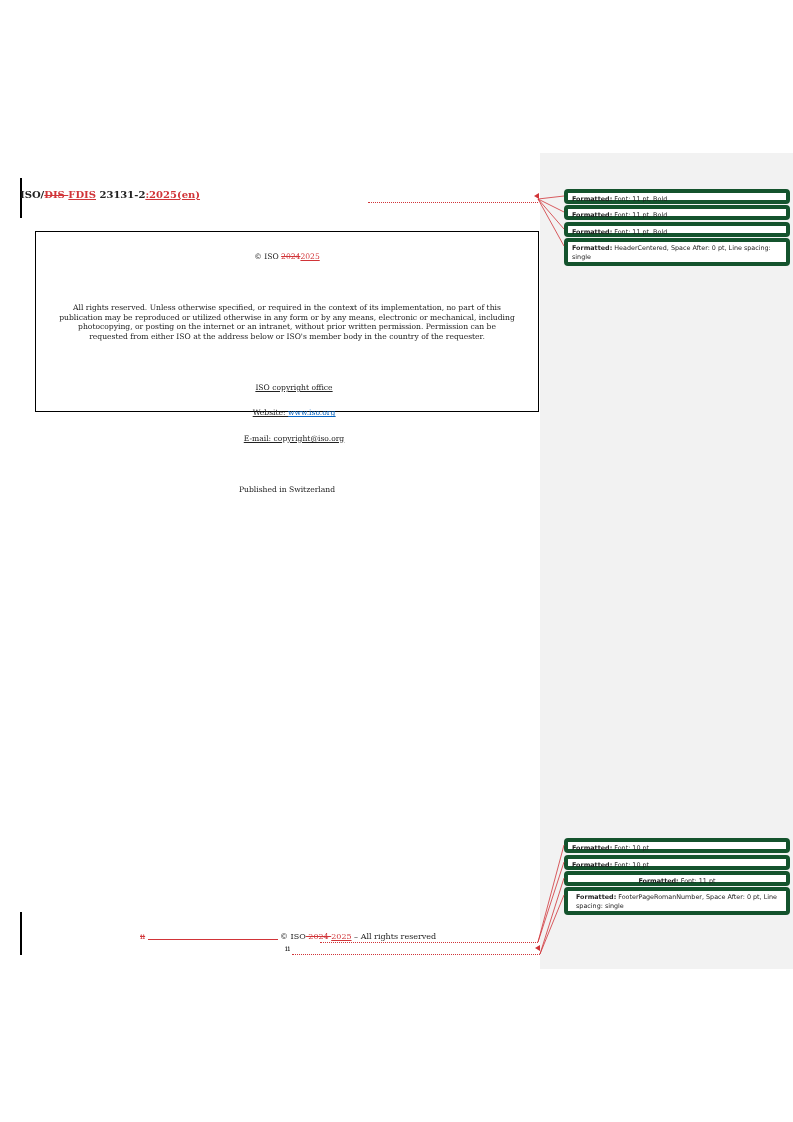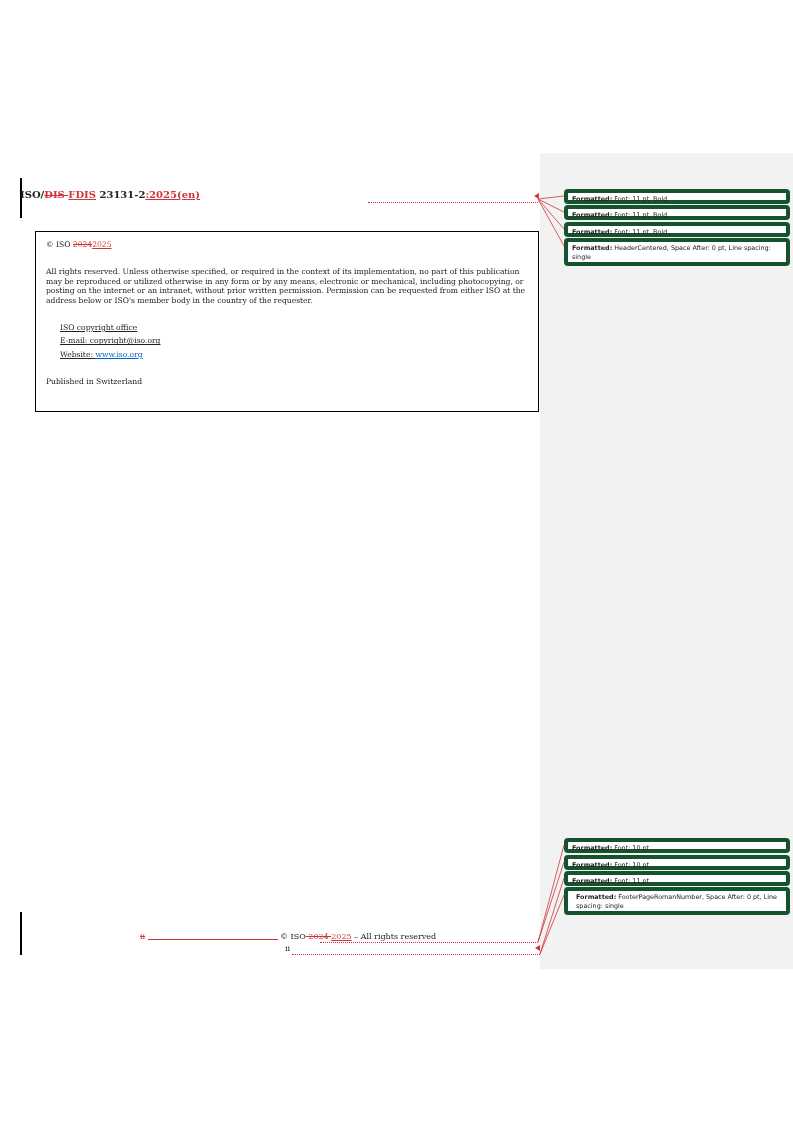--- a/index.html
+++ b/index.html
@@ -22,21 +22,21 @@
   .ins { color: #d13438; text-decoration: underline; }
   .dotted-h { position: absolute; border-top: 1px dotted #d13438; height: 0; }
   .solid-h { position: absolute; border-top: 1px solid #d13438; height: 0; }
   .arrow { position: absolute; width: 0; height: 0;
     border-top: 3px solid transparent; border-bottom: 3px solid transparent; border-right: 5px solid #d13438; }
   .box {
     position: absolute; left: 35px; top: 231px; width: 504px; height: 181px;
     border: 1px solid #000; box-sizing: border-box; padding: 4px 6px;
     font-size: 7.6px; line-height: 9.4px;
   }
-  .box p { margin: 4px; }
+  .box p { margin: 16px; text-align: center; }
   .box .gap { height: 10px; }
   .box .addr { padding-left: 14px; text-decoration: underline; }
   .box a { color: #0563c1; text-decoration: underline; }
   .balloon {
     position: absolute; left: 564px; width: 226px; box-sizing: border-box;
     border: 4px solid #14532d; border-radius: 4px; background: #fff;
     font-family: "DejaVu Sans", "Liberation Sans", sans-serif;
     font-size: 6.4px; line-height: 9px; padding: 2px 4px; color: #222;
   }
   .balloon b { font-weight: bold; }
@@ -60,34 +60,34 @@
 </div>
 <div class="dotted-h" style="left:368px;top:202px;width:170px;"></div>
 <div class="arrow" style="left:534px;top:193px;"></div>
 
 <div class="box">
   <p><span>© ISO </span><span class="del">2024</span><span class="ins">2025</span></p>
   <div class="gap"></div>
   <p>All rights reserved. Unless otherwise specified, or required in the context of its implementation, no part of this publication may be reproduced or utilized otherwise in any form or by any means, electronic or mechanical, including photocopying, or posting on the internet or an intranet, without prior written permission. Permission can be requested from either ISO at the address below or ISO's member body in the country of the requester.</p>
   <div class="gap"></div>
   <p class="addr">ISO copyright office</p>
+  <p class="addr"><span>Website: </span><a>www.iso.org</a></p>
   <p class="addr">E-mail: copyright@iso.org</p>
-  <p class="addr"><span>Website: </span><a>www.iso.org</a></p>
   <div class="gap"></div>
   <p>Published in Switzerland</p>
 </div>
 
 <div class="balloon" style="top:189px;height:15px;"><b>Formatted:</b><span> Font: 11 pt, Bold</span></div>
 <div class="balloon" style="top:205px;height:15px;"><b>Formatted:</b><span> Font: 11 pt, Bold</span></div>
 <div class="balloon" style="top:222px;height:15px;"><b>Formatted:</b><span> Font: 11 pt, Bold</span></div>
 <div class="balloon" style="top:238px;height:28px;"><b>Formatted:</b><span> HeaderCentered, Space After:  0 pt, Line spacing:  single</span></div>
 
 <div class="balloon" style="top:838px;height:15px;"><b>Formatted:</b><span> Font: 10 pt</span></div>
 <div class="balloon" style="top:855px;height:15px;"><b>Formatted:</b><span> Font: 10 pt</span></div>
-<div class="balloon" style="top:871px;height:15px;"><b>Formatted:</b><span> Font: 11 pt</span></div>
+<div class="balloon" style="top:871px;height:15px;text-align:center;"><b>Formatted:</b><span> Font: 11 pt</span></div>
 <div class="balloon" style="top:887px;height:28px;padding-left:8px;"><b>Formatted:</b><span> FooterPageRomanNumber, Space After:  0 pt, Line spacing:  single</span></div>
 
 <div class="footer" style="left:140px;"><span class="del">ii</span></div>
 <div class="solid-h" style="left:148px;top:939px;width:130px;"></div>
 <div class="footer" style="left:280px;">
   <span>© ISO</span><span class="del"> 2024 </span><span class="ins">2025</span><span> – All rights reserved</span>
 </div>
 <div class="footer" style="left:285px;top:944px;">ii</div>
 <div class="dotted-h" style="left:320px;top:942px;width:218px;"></div>
 <div class="dotted-h" style="left:292px;top:954px;width:248px;"></div>

